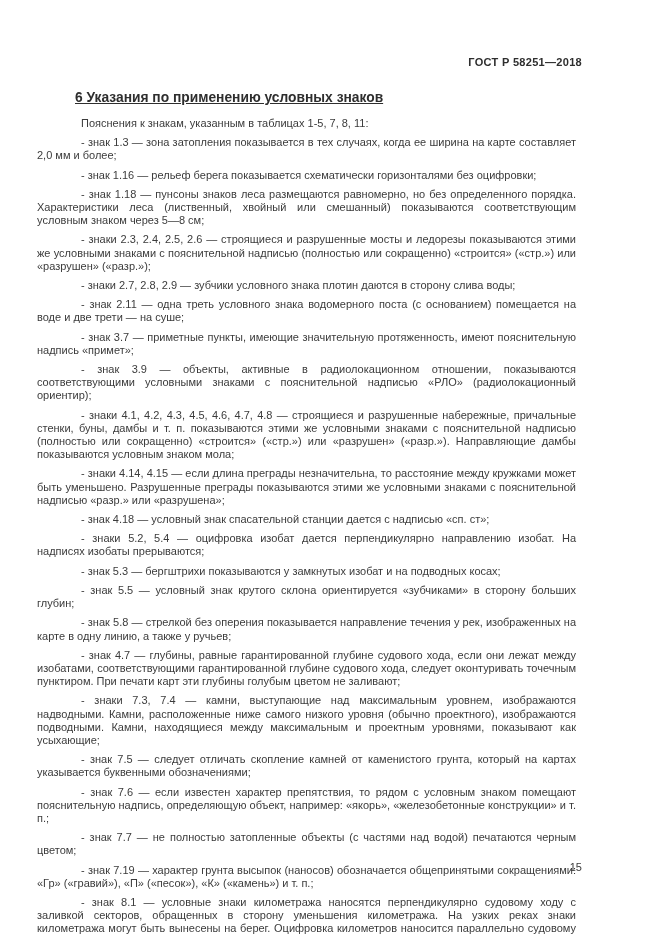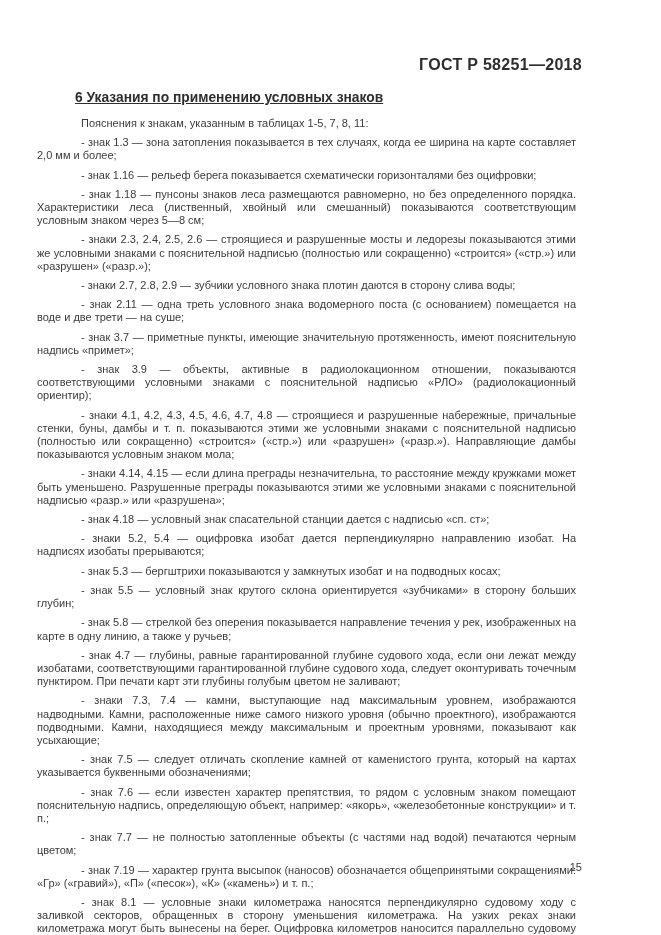--- a/index.html
+++ b/index.html
@@ -13,21 +13,21 @@
     height: 935px;
     background: #ffffff;
     font-family: "Liberation Sans", "DejaVu Sans", sans-serif;
     color: #3b3b3b;
     overflow: hidden;
   }
   .doc-header {
     position: absolute;
     top: 56px;
     right: 79px;
-    font-size: 16px;
+    font-size: 11px;
     font-weight: bold;
     color: #2e2e2e;
     letter-spacing: 0.3px;
   }
   .content {
     position: absolute;
     left: 31px;
     top: 90px;
     width: 551px;
   }

